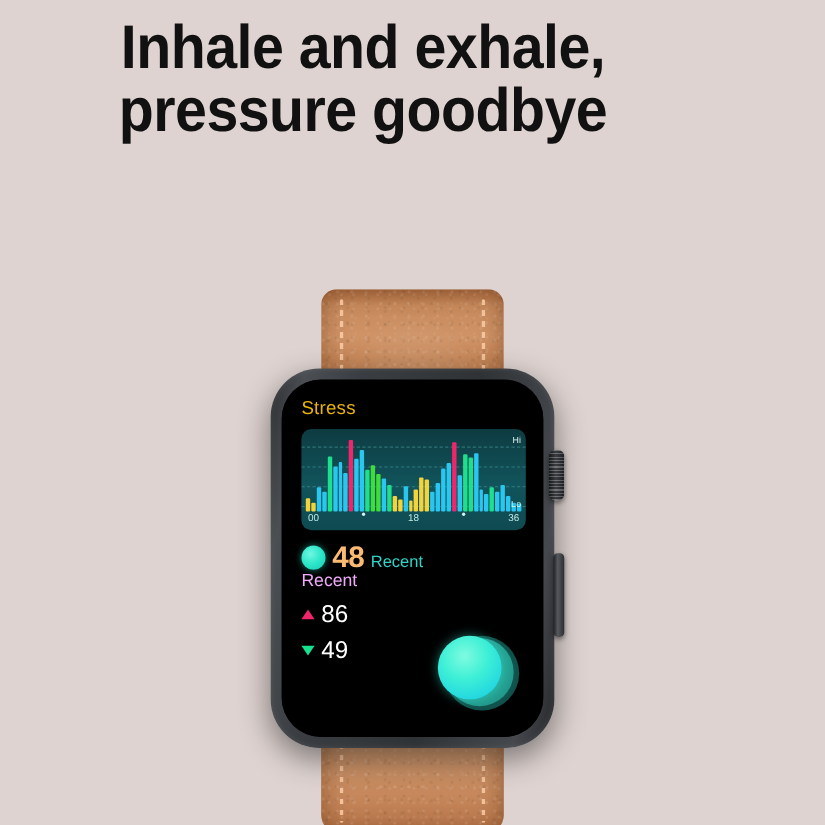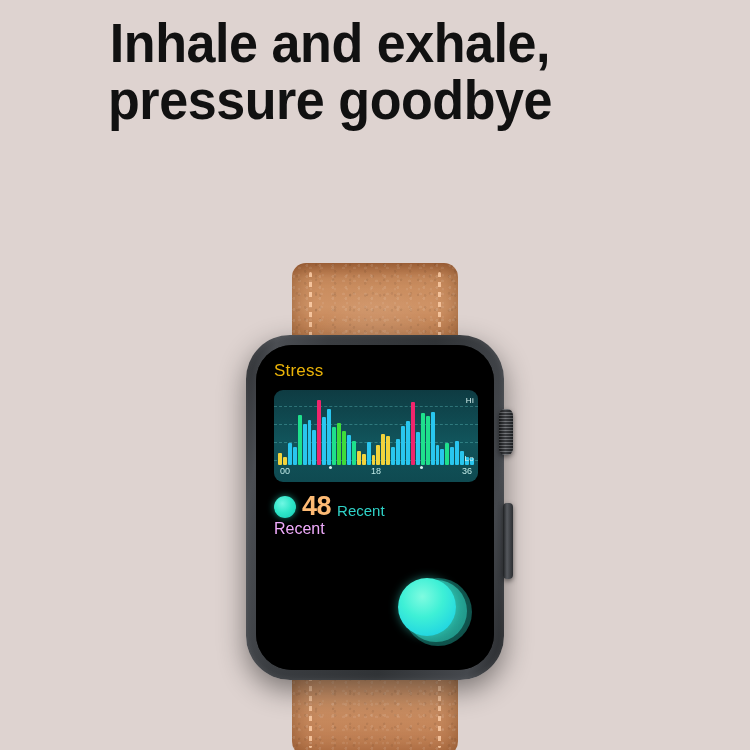--- a/index.html
+++ b/index.html
@@ -309,20 +309,30 @@
         </div>
 
         <div class="score-row">
           <div class="score-dot"></div>
           <div class="score-num">48</div>
           <div class="score-lab">Recent</div>
         </div>
 
         <div class="recent">Recent</div>
 
+        <div class="recent-list" id="recent-list">
+            <div class="recent-item">
+              <div class="tri up"></div>
+              <div class="recent-val">86</div>
+            </div>
+            <div class="recent-item">
+              <div class="tri down"></div>
+              <div class="recent-val">49</div>
+            </div>
+          </div>
 
         <div class="orb">
           <div class="ring3"></div>
           <div class="ring2"></div>
           <div class="ring1"></div>
         </div>
 
       </div>
     </div>
   </div>

